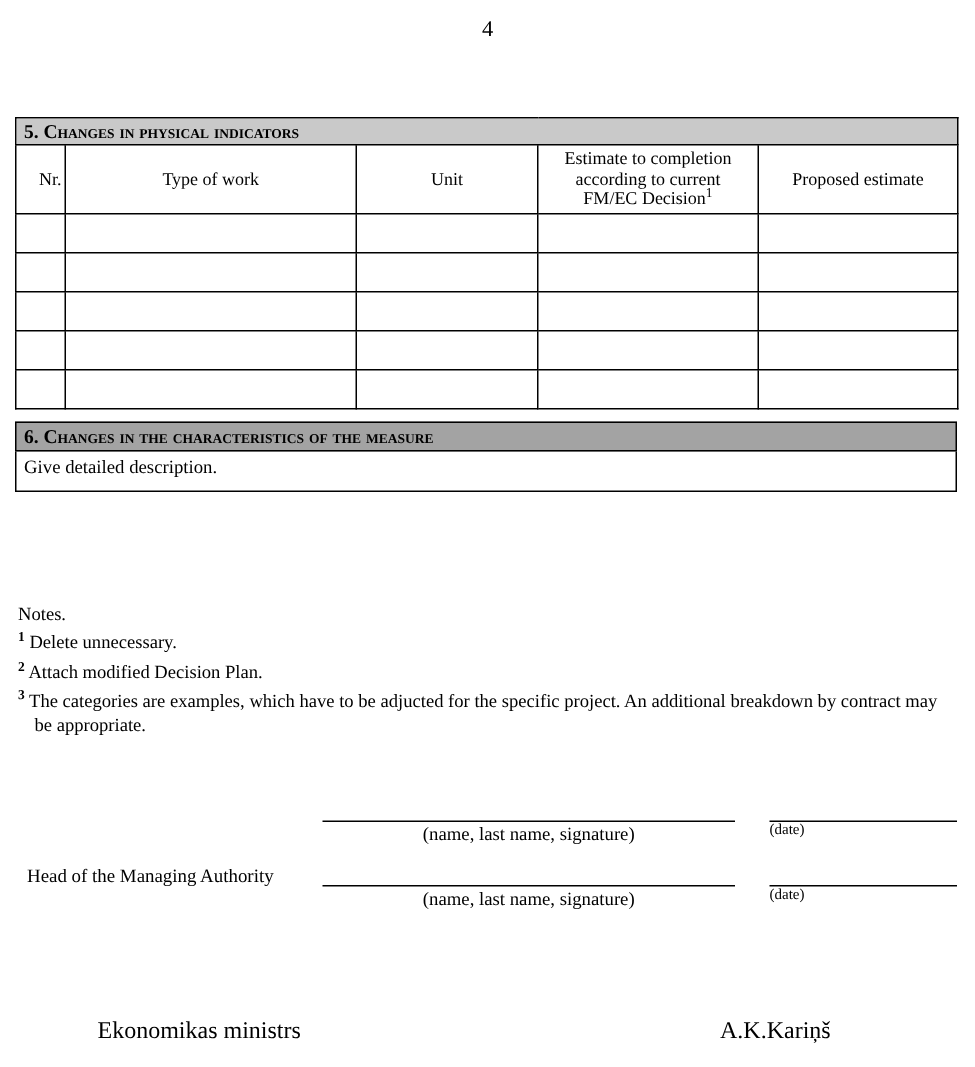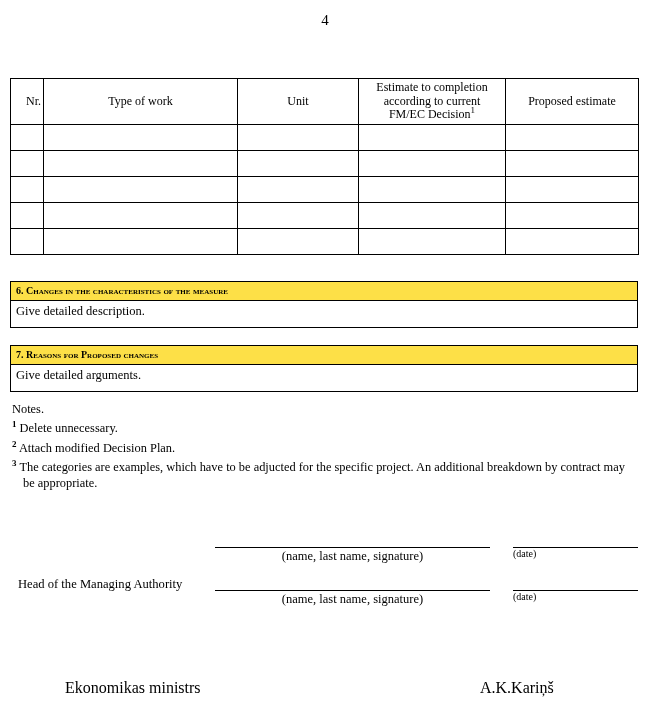--- a/index.html
+++ b/index.html
@@ -46,26 +46,26 @@
     padding: 1px 2px 1px 5px;
   }
   table.t5 tr.hdr th { height: 37px; }
   table.t5 tr.rw td { height: 21px; }
   sup.fn { font-size: 9px; line-height: 0; }
   
   .section { position: absolute; left: 10px; width: 628px; }
   .sec-bar {
     box-sizing: border-box;
     border: 1px solid #000000;
-    background: #fde047;
+    background: #a3a3a3;
     height: 20px;
     line-height: 18px;
     font-weight: bold;
     font-variant: small-caps;
-    font-size: 10px;
+    font-size: 13px;
     padding-left: 5px;
   }
   .sec-body {
     box-sizing: border-box;
     border: 1px solid #000000;
     border-top: none;
     height: 27px;
     font-size: 12.5px;
     padding: 3px 21px 0 5px;
   }
@@ -96,20 +96,23 @@
 
   <table class="t5">
     <colgroup>
       <col style="width:33px">
         <col style="width:194px">
         <col style="width:121px">
         <col style="width:147px">
         <col style="width:133px">
     </colgroup>
     <thead>
+      <tr>
+        <th class="bar" colspan="5">5. Changes in physical indicators</th>
+      </tr>
       <tr class="hdr">
         <th>Nr.</th>
         <th>Type of work</th>
         <th>Unit</th>
         <th><span>Estimate to completion according to current FM/EC Decision</span><sup class="fn">1</sup></th>
         <th>Proposed estimate</th>
       </tr>
     </thead>
     <tbody>
       <tr class="rw">
@@ -148,24 +151,20 @@
           <td></td>
         </tr>
     </tbody>
   </table>
 
   <div class="section" style="top:281px">
     <div class="sec-bar">6. Changes in the characteristics of the measure</div>
     <div class="sec-body">Give detailed description.</div>
   </div>
 
-  <div class="section" style="top:345px">
-    <div class="sec-bar">7. Reasons for Proposed changes</div>
-    <div class="sec-body">Give detailed arguments.</div>
-  </div>
 
   <div class="notes">
     <div>Notes.</div>
     <div class="note"><sup>1</sup> <span>Delete unnecessary.</span></div>
     <div class="note"><sup>2</sup> <span>Attach modified Decision Plan.</span></div>
     <div class="note"><sup>3</sup> <span>The categories are examples, which have to be adjucted for the specific project. An additional breakdown by contract may be appropriate.</span></div>
   </div>
 
   <div class="abs rule" style="top:547px; left:215px; width:275px"></div>
   <div class="abs sig-caption" style="top:549px; left:215px; width:275px">(name, last name, signature)</div>

